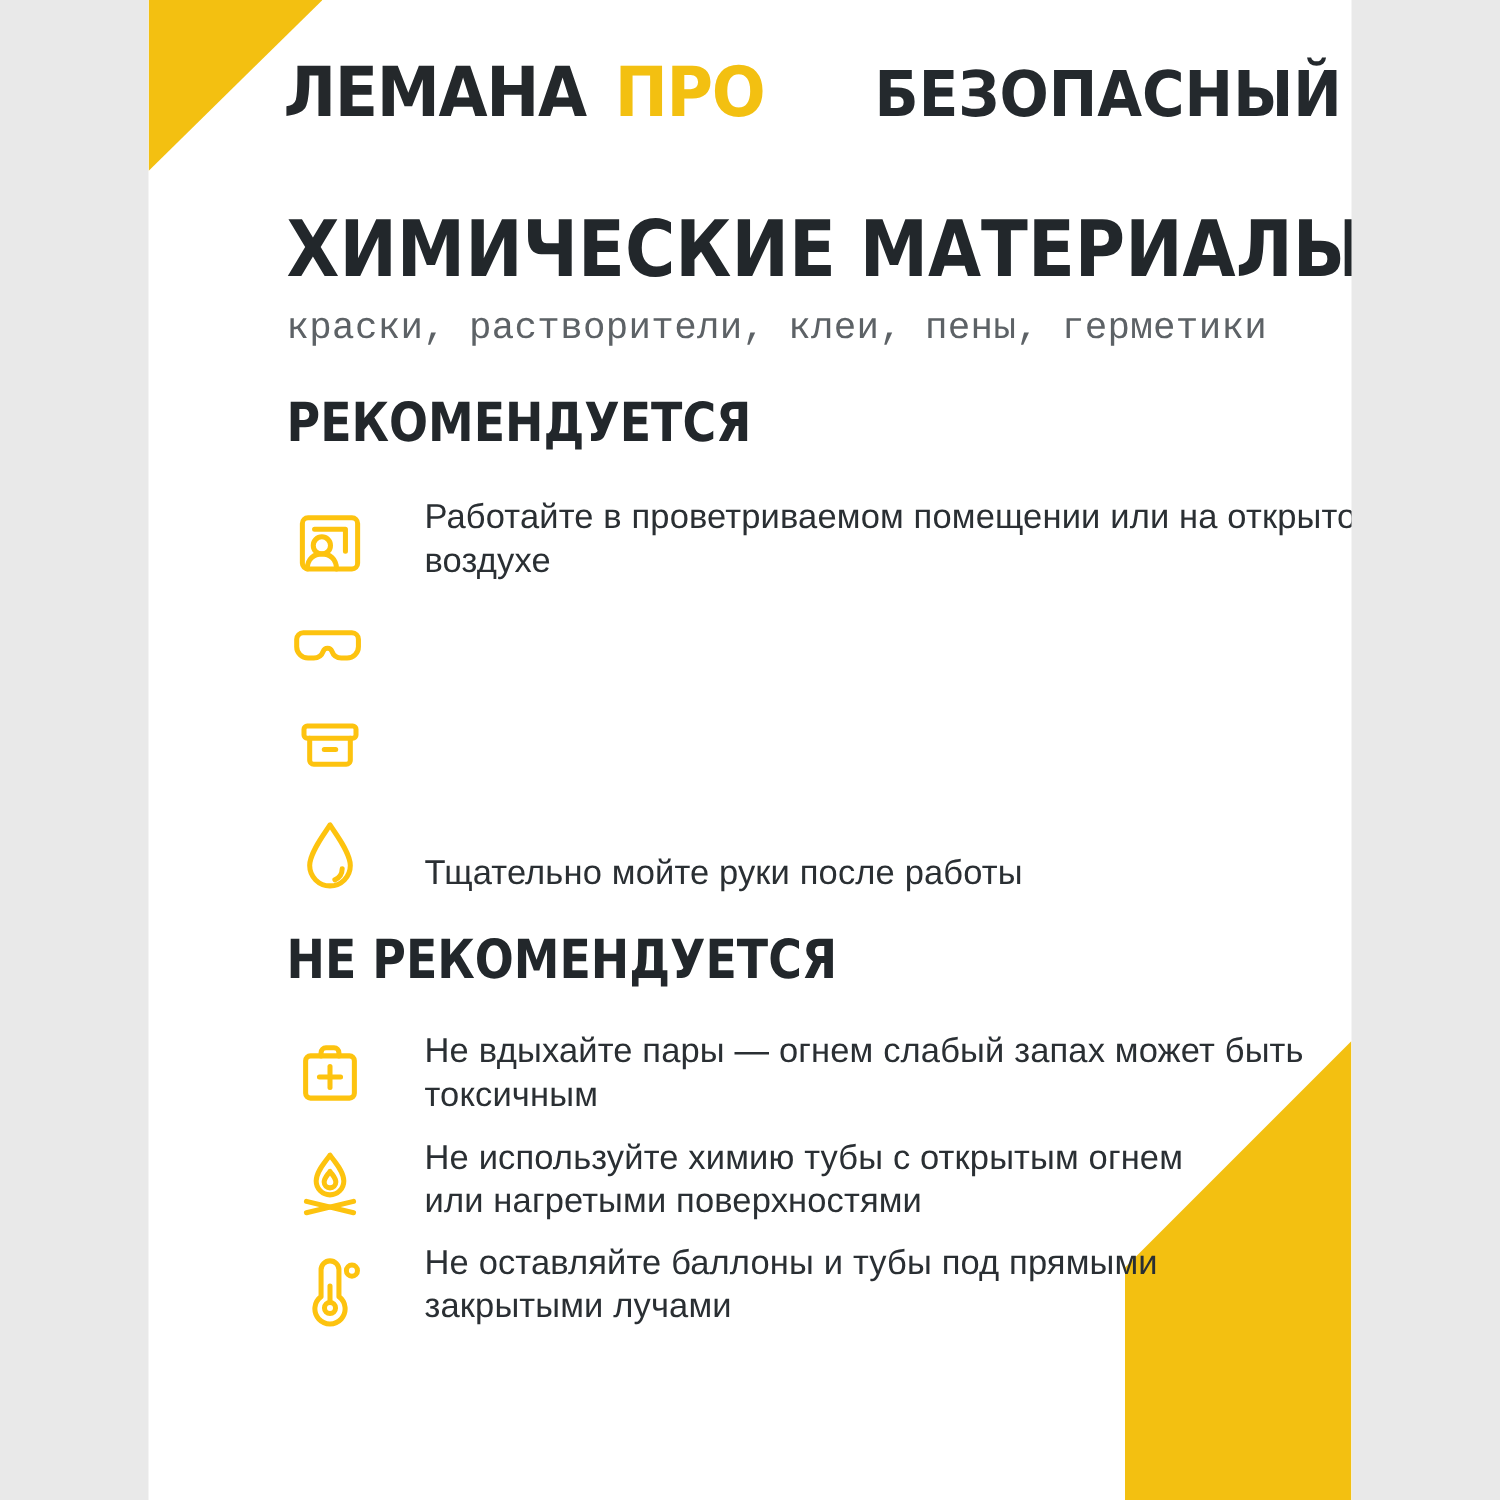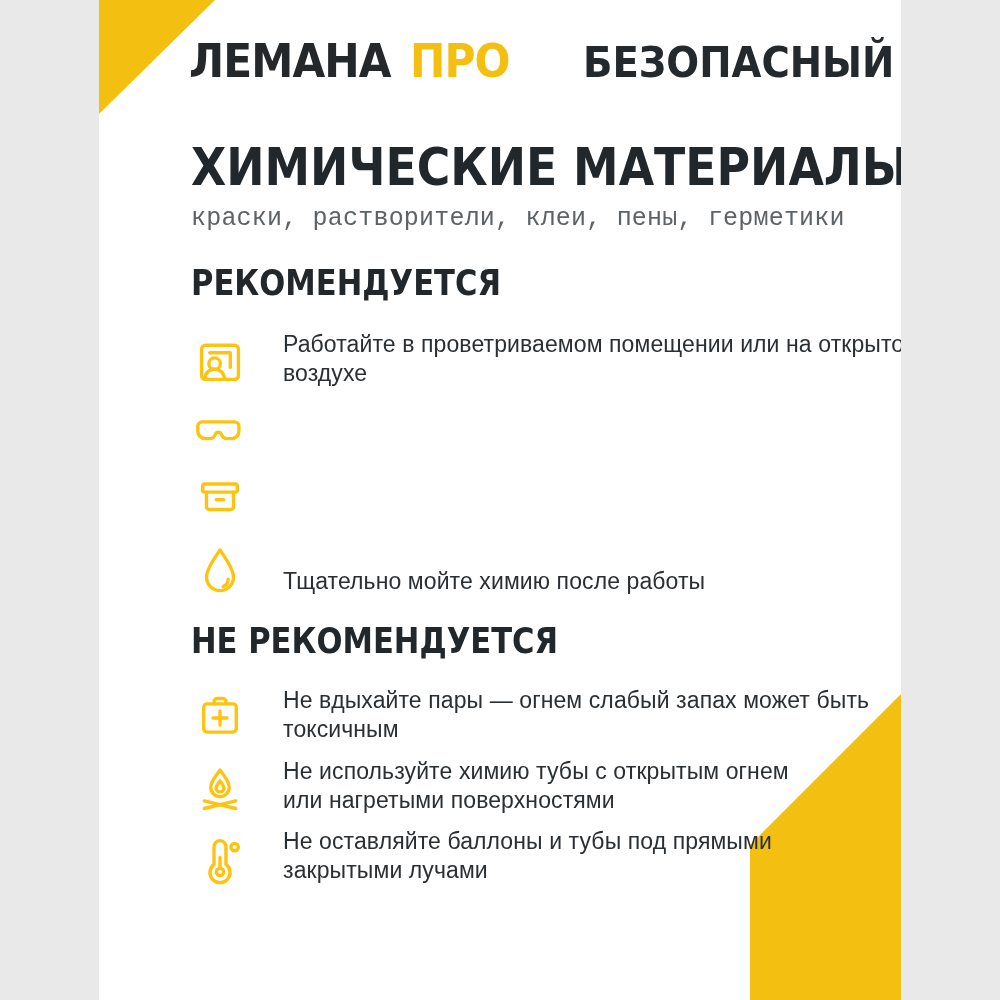--- a/index.html
+++ b/index.html
@@ -130,21 +130,21 @@
         </svg>
       </span>
     </li>
     <li class="item">
       <span class="item-icon">
         <svg viewBox="0 0 48 48">
           <path class="st" d="M24 5.5 C 20.5 11 11.5 22.5 11.5 30.5 a12.5 12.5 0 0 0 25 0 C 36.5 22.5 27.5 11 24 5.5 Z"></path>
           <path class="st" d="M31.5 32.5 a7.5 7.5 0 0 1 -4.5 6.8"></path>
         </svg>
       </span>
-      <span class="item-text">Тщательно мойте химию после работы</span>
+      <span class="item-text">Тщательно мойте руки после работы</span>
     </li>
   </ul>
 
   <h2 class="sec-h notrec">НЕ РЕКОМЕНДУЕТСЯ</h2>
   <ul class="items notrec">
     <li class="item">
       <span class="item-icon">
         <svg viewBox="0 0 48 48">
           <path class="st" d="M18.5 11 v-2 a3 3 0 0 1 3 -3 h5 a3 3 0 0 1 3 3 v2"></path>
           <rect class="st" x="9" y="11" width="30" height="26" rx="3"></rect>

